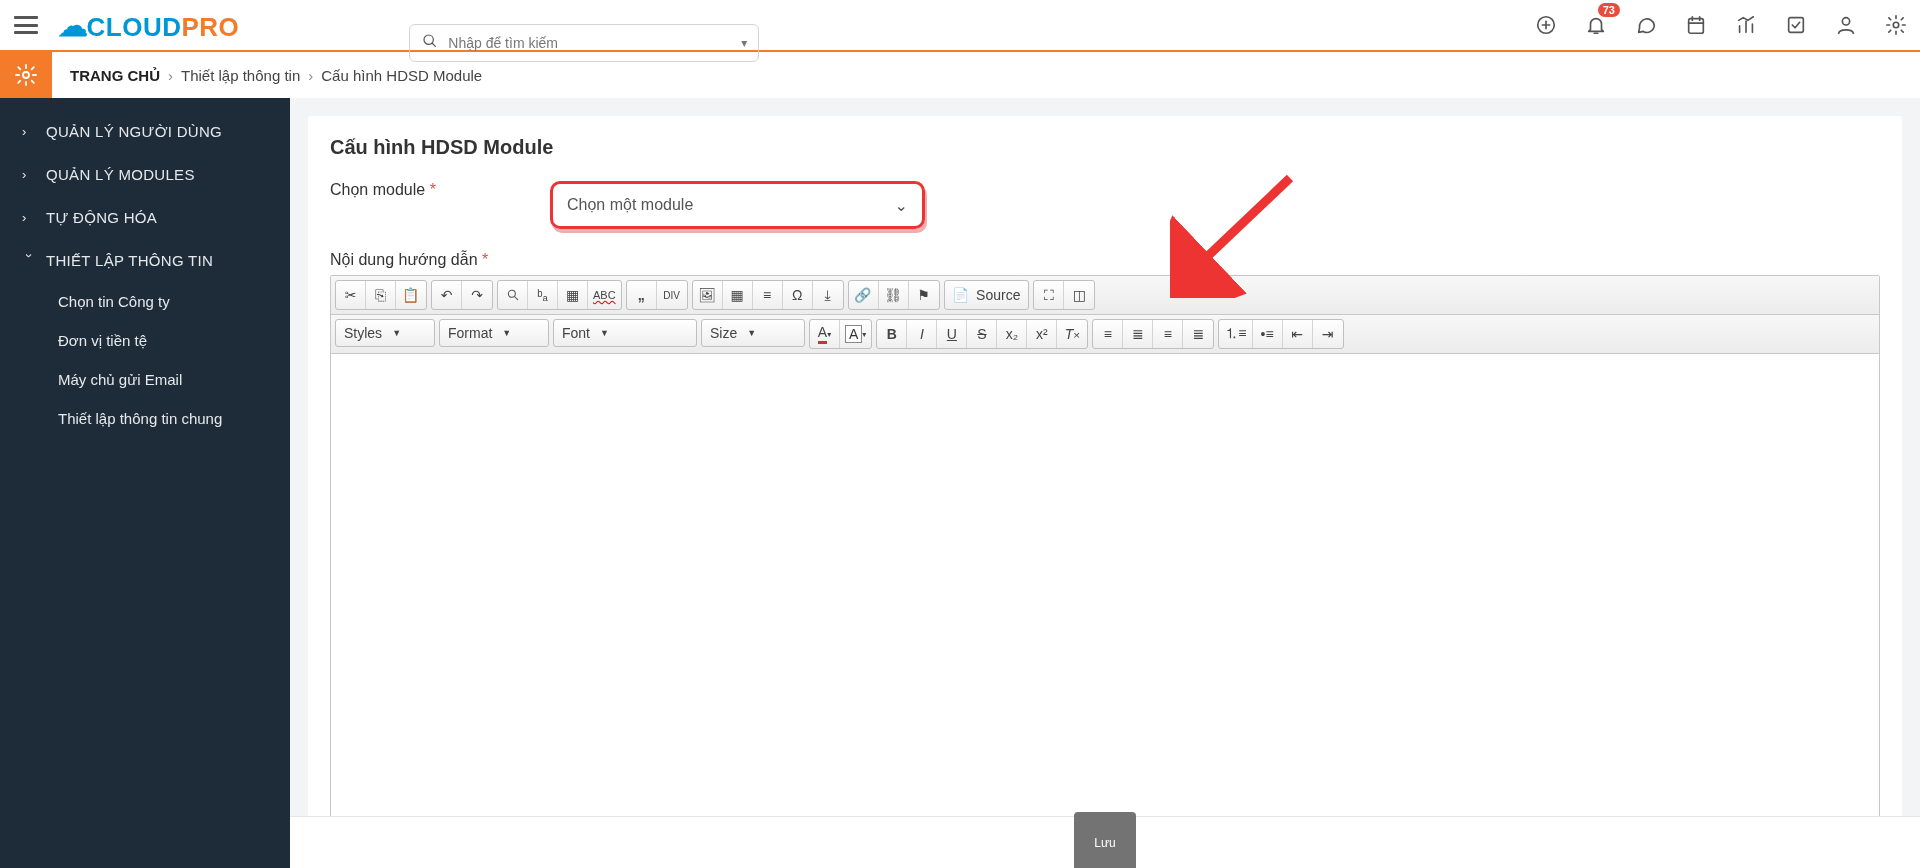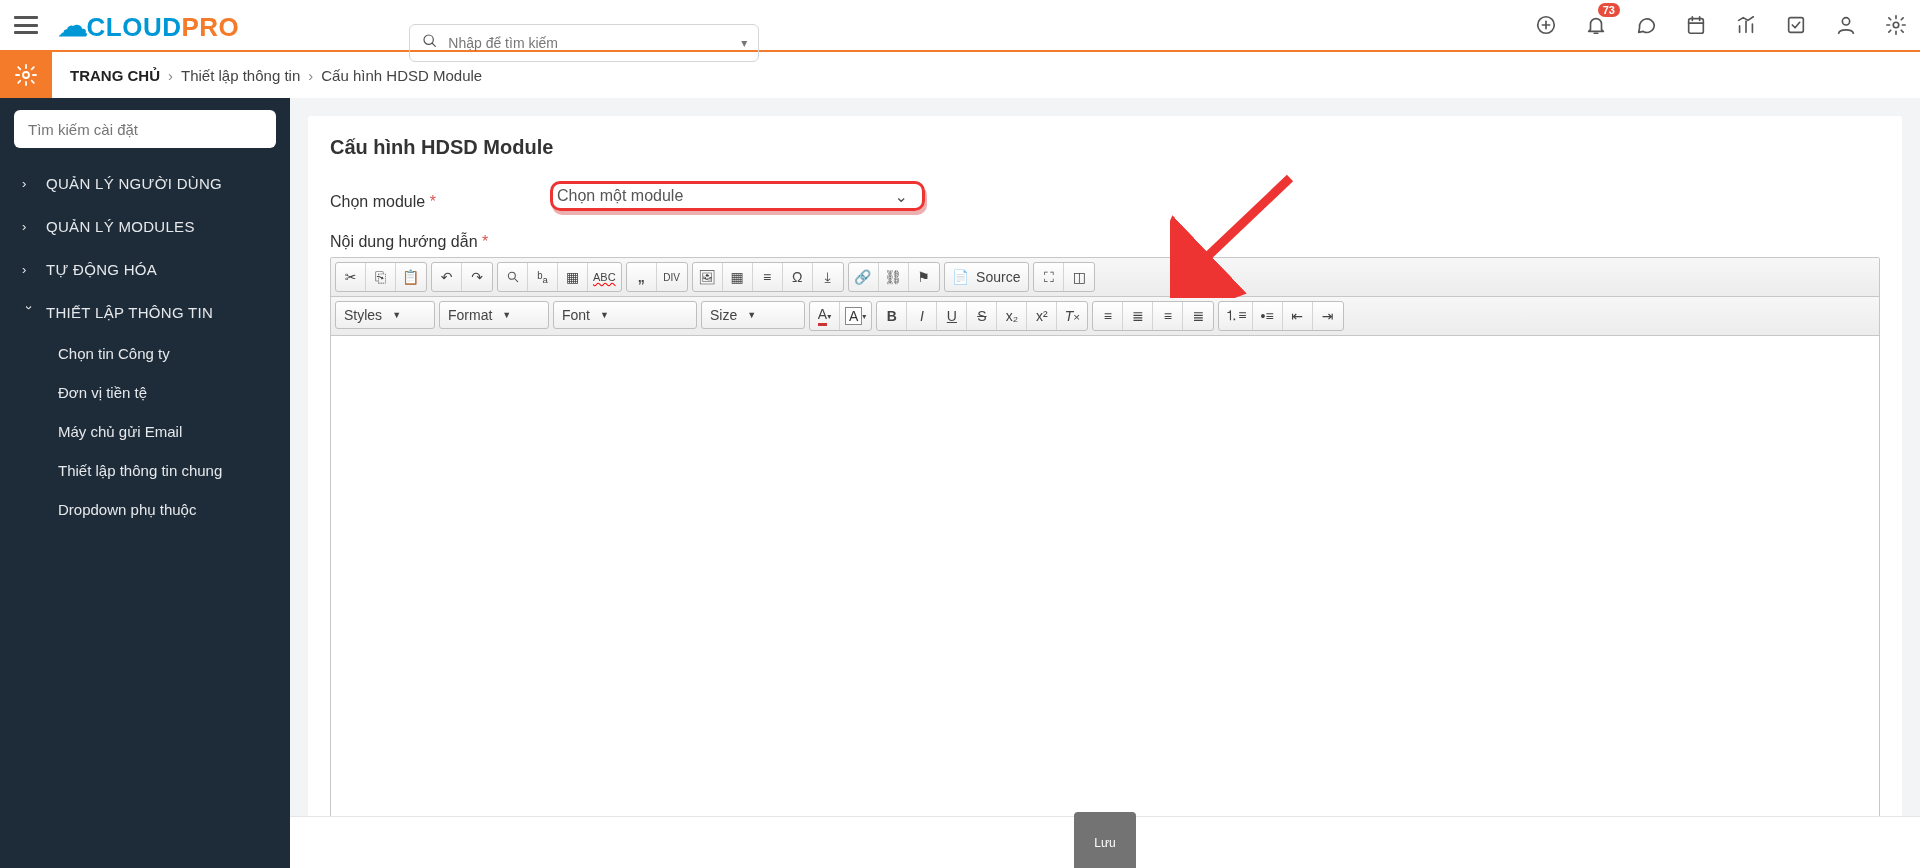--- a/index.html
+++ b/index.html
@@ -34,24 +34,24 @@
 .sidebar { width:290px; background:#1e2b38; color:#e6e9ec; display:flex; flex-direction:column; padding-top:12px;}
 .side-search { margin:0 14px 14px; }
 .side-search input { width:100%; height:38px; border-radius:6px; border:none; padding:0 14px; font-size:15px; background:#fff; color:#333;}
 .nav-item { display:flex; align-items:center; gap:10px; padding:13px 22px; cursor:pointer; font-size:15px; letter-spacing:.3px;}
 .nav-chev { font-size:13px; width:14px; display:inline-block;}
 .sub-item { padding:11px 22px 11px 58px; cursor:pointer; font-size:15px; color:#e6e9ec;}
 
 .main { flex:1; background:#f2f4f6; padding:18px 18px 0 18px; position:relative; overflow:hidden;}
 .card { background:#fff; border-radius:3px; padding:20px 22px 0 22px; height:100%; display:flex; flex-direction:column;}
 .card h2 { font-size:20px; color:#333; font-weight:600; margin-bottom:22px;}
-.fld-row { display:flex; align-items:flex-end; margin-bottom:22px;}
+.fld-row { display:flex; align-items:flex-start; margin-bottom:22px;}
 .fld-label { width:220px; font-size:16px; color:#333;}
 .req { color:#d9534f;}
-.sel-box { position:relative; width:375px; height:30px; border:3px solid #e33; border-radius:10px; display:flex; align-items:center; padding:0 4px; color:#555; font-size:16px; box-shadow: 2px 4px 0 rgba(200,30,30,.35);}
+.sel-box { position:relative; width:375px; height:48px; border:3px solid #e33; border-radius:10px; display:flex; align-items:center; padding:0 14px; color:#555; font-size:16px; box-shadow: 2px 4px 0 rgba(200,30,30,.35);}
 .sel-chev { position:absolute; right:14px; color:#555;}
 .label2 { font-size:16px; color:#333; margin-bottom:6px;}
 
 
 .editor { border:1px solid #c7c7c7; border-radius:2px; flex:1; display:flex; flex-direction:column; min-height:0; margin-bottom:10px;}
 .tbar { background:linear-gradient(#f7f7f7,#ececec); border-bottom:1px solid #c7c7c7; padding:4px 4px; display:flex; flex-wrap:wrap; gap:4px;}
 .grp { display:flex; border:1px solid #bfbfbf; border-radius:3px; background:linear-gradient(#fff,#efefef);}
 .btn { min-width:30px; height:28px; display:flex; align-items:center; justify-content:center; font-size:14px; color:#444; cursor:pointer; padding:0 5px; border-right:1px solid #d4d4d4;}
 .btn:last-child { border-right:none;}
 .dd { height:28px; border:1px solid #bfbfbf; border-radius:3px; background:linear-gradient(#fff,#efefef); display:flex; align-items:center; padding:0 8px; gap:10px; color:#444; cursor:pointer; font-size:14px;}
@@ -166,44 +166,40 @@
     <span class="sep">›</span>
     <span>Thiết lập thông tin</span>
     <span class="sep">›</span>
     <span>Cấu hình HDSD Module</span>
   </div>
 </div>
 
 <div class="body">
 
   <div class="sidebar">
-    <div class="side-search">
-      <input type="text" placeholder="Tìm kiếm cài đặt" style="">
-    </div>
     <div class="nav-item">
       <span class="nav-chev">›</span>
       <span>QUẢN LÝ NGƯỜI DÙNG</span>
     </div>
     <div class="nav-item">
       <span class="nav-chev">›</span>
       <span>QUẢN LÝ MODULES</span>
     </div>
     <div class="nav-item">
       <span class="nav-chev">›</span>
       <span>TỰ ĐỘNG HÓA</span>
     </div>
     <div class="nav-item">
       <span class="nav-chev" style="transform:rotate(90deg);display:inline-block;">›</span>
       <span>THIẾT LẬP THÔNG TIN</span>
     </div>
     <div class="sub-item">Chọn tin Công ty</div>
     <div class="sub-item">Đơn vị tiền tệ</div>
     <div class="sub-item">Máy chủ gửi Email</div>
     <div class="sub-item">Thiết lập thông tin chung</div>
-    <div class="sub-item">Dropdown phụ thuộc</div>
   </div>
 
   <div class="main">
     <div class="card">
       <h2>Cấu hình HDSD Module</h2>
 
       <div class="fld-row">
         <div class="fld-label">
           <span>Chọn module</span> <span class="req">*</span>
         </div>

